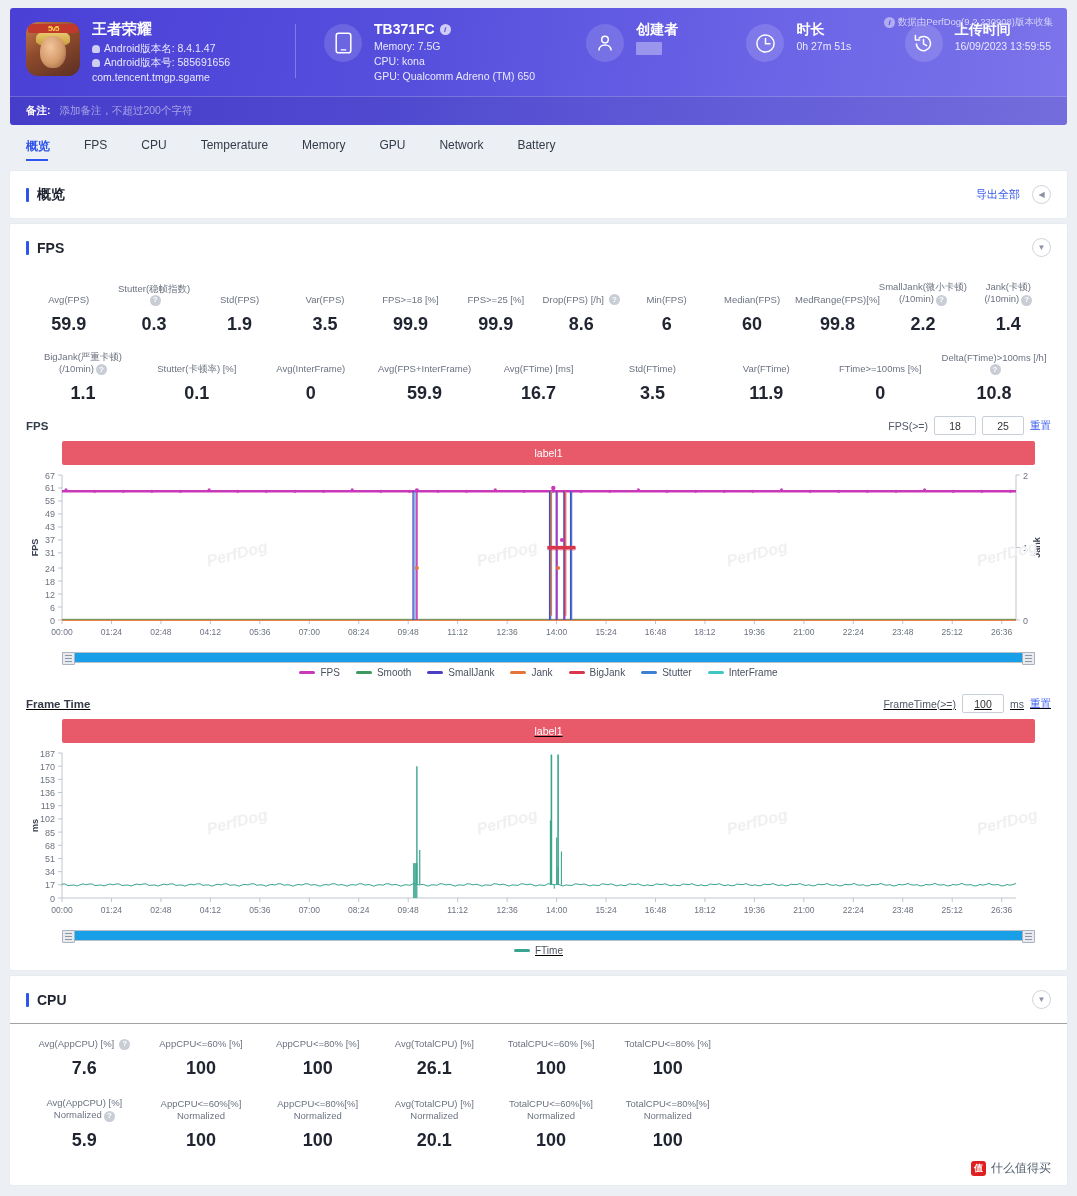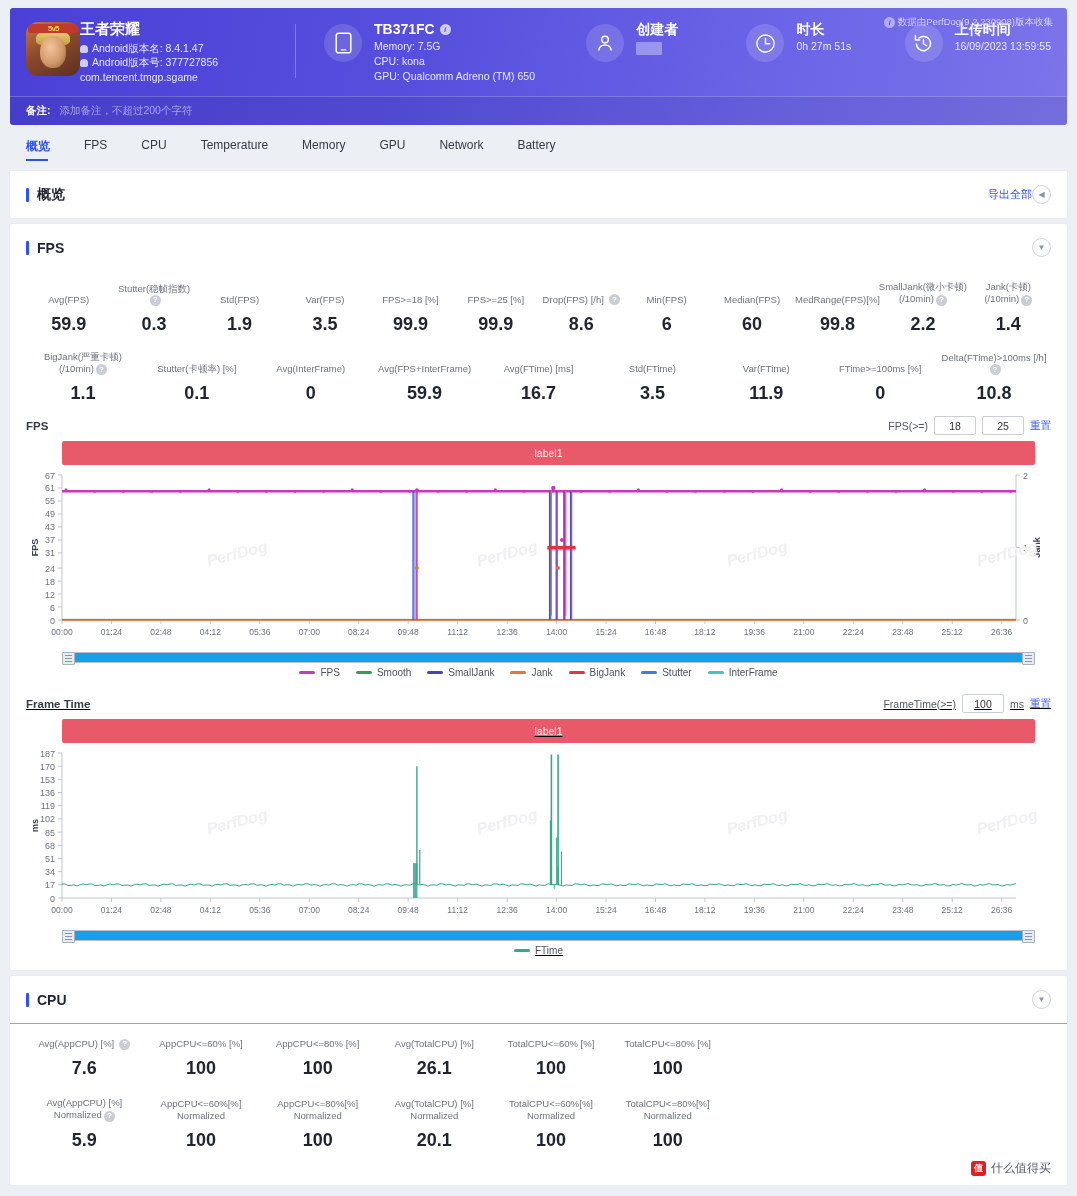--- a/index.html
+++ b/index.html
@@ -36,21 +36,21 @@
   .app-icon .face {
     position: absolute; left: 14px; top: 14px; width: 26px; height: 32px;
     background: radial-gradient(ellipse at 40% 35%, #f3c59c 0%, #d39a6a 55%, #8c5a38 100%);
     border-radius: 48% 48% 45% 45%;
   }
   .app-icon .hair {
     position:absolute; left: 10px; top: 8px; width: 34px; height: 16px;
     background: linear-gradient(180deg,#f0d27a,#c79a3a); border-radius: 50% 50% 30% 30%;
   }
 
-  .app-meta { }
+  .app-meta { margin-left: 12px; }
   .app-name { font-size: 15px; font-weight: bold; line-height: 18px; margin-bottom: 3px; }
   .app-line { font-size: 10.5px; line-height: 14px; color: #e8e7fb; white-space: nowrap; }
   .app-line .droid {
     display: inline-block; width: 8px; height: 8px; border-radius: 50% 50% 2px 2px;
     background: #cfcdf4; margin-right: 4px; position: relative; top: 1px;
   }
   .app-pkg { font-size: 10.5px; line-height: 15px; color: #e8e7fb; margin-top: 1px; }
 
   .vdiv { width: 1px; align-self: stretch; background: rgba(255,255,255,.28); margin: 4px 0 12px 0; }
 
@@ -105,21 +105,21 @@
     position: relative;
   }
   .panel-head {
     display:flex; align-items:center; justify-content:space-between;
     padding: 14px 16px 14px 16px;
   }
   .panel-title { display:flex; align-items:center; font-size: 14px; font-weight: bold; color:#1f2430; }
   .panel-title::before {
     content:""; display:inline-block; width:3px; height:14px; background:#2f54eb; margin-right:8px; border-radius:1px;
   }
-  .panel-head-right { display:flex; align-items:center; gap: 0; }
+  .panel-head-right { display:flex; align-items:center; gap: 12px; }
   .link { color:#2f54eb; font-size: 11px; cursor: pointer; }
   .rnd-btn {
     width: 19px; height: 19px; border-radius: 50%; border: 1px solid #cfd4dc;
     display:flex; align-items:center; justify-content:center; color:#8a93a3; font-size: 8px; cursor:pointer; background:#fff;
   }
   .panel-body { padding: 0 16px 14px 16px; }
 
   
   .metrics-row { display:flex; align-items:flex-end; padding: 10px 0 2px 0; }
   .metric { flex: 1 1 0; text-align:center; min-width:0; padding: 0 2px; }
@@ -200,21 +200,21 @@
         <div class="hair"></div>
           <div class="face"></div>
         <span class="badge">5v5</span>
       </div>
       <div class="app-meta">
         <div class="app-name">王者荣耀</div>
         <div class="app-line">
           <span class="droid"></span><span>Android版本名: 8.4.1.47</span>
         </div>
         <div class="app-line">
-          <span class="droid"></span><span>Android版本号: 377727856</span>
+          <span class="droid"></span><span>Android版本号: 585691656</span>
         </div>
         <div class="app-pkg">com.tencent.tmgp.sgame</div>
       </div>
     </div>
 
     <div class="vdiv"></div>
 
     <div class="hblock" style="width:255px; margin-left:28px;">
       <div class="circ">
         <svg width="17" height="22" viewBox="0 0 17 22">

